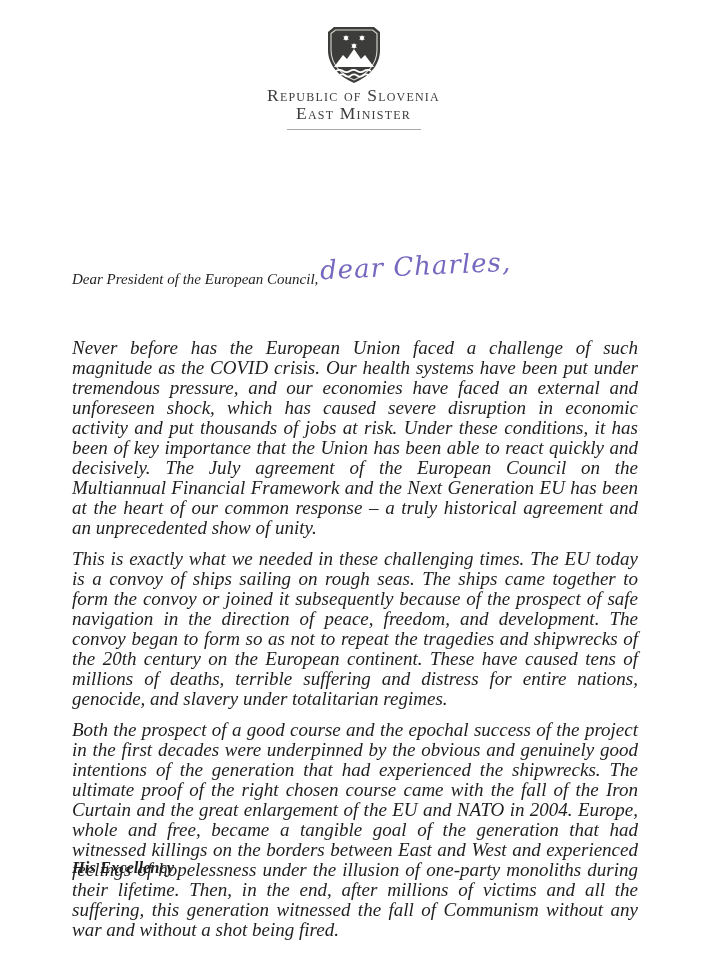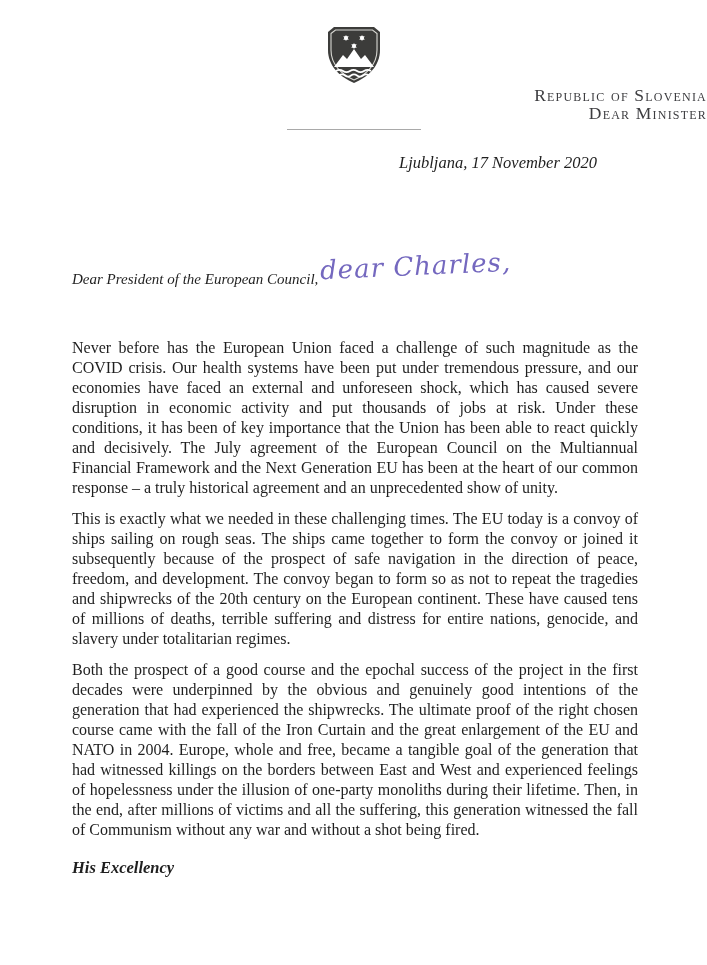--- a/index.html
+++ b/index.html
@@ -7,21 +7,21 @@
     position:relative;
     width:707px; height:965px;
     margin:0 auto;
     background:#ffffff;
     font-family:"Liberation Serif", serif;
     color:var(--ink, #1f1f1f);
     overflow:hidden;
     box-shadow:0 0 4px rgba(0,0,0,.25);
   }
   
-  .header { position:absolute; top:26px; left:0; right:0; text-align:right; }
+  .header { position:absolute; top:26px; left:0; right:0; text-align:center; }
   .emblem { display:block; margin:0 auto 3px; width:60px; height:58px; }
   .org-line {
     font-variant:small-caps;
     letter-spacing:1.2px;
     font-size:17.5px;
     line-height:16px;
     color:#3d3d40;
   }
   .org-line.second { margin-top:2px; }
   .header-rule {
@@ -47,21 +47,22 @@
     color:var(--handwriting-ink, #7468bf);
     transform:rotate(-2.5deg);
     letter-spacing:1px;
     white-space:nowrap;
   }
   
   .body-block { position:absolute; top:338px; left:72px; width:566px; }
   .body-para {
     margin:0 0 11px 0;
     text-align:justify;
-    font-size:16px;
+    font-style:italic;
+    font-size:19px;
     line-height:20px;
   }
   
   .recipient {
     position:absolute; top:858px; left:72px;
     font-style:italic; font-weight:bold;
     font-size:16.5px; line-height:19.5px;
   }
   .recipient div { white-space:nowrap; }
 </style>
@@ -84,25 +85,24 @@
         <polygon points="30,17 27.3,21.8 32.7,21.8"></polygon>
         <polygon points="30,23 27.3,18.2 32.7,18.2"></polygon>
       </g>
 
       <path d="M10,41 L19,29 L23,33 L30,23 L37,33 L41,29 L50,41 Z" fill="#ffffff"></path>
 
       <path d="M12,45 Q15.5,42.6 19,45 T26,45 T33,45 T40,45 T47,45" fill="none" stroke="#ffffff" stroke-width="1.8"></path>
       <path d="M15,49.5 Q18,47.3 21,49.5 T27,49.5 T33,49.5 T39,49.5 T45,49.5" fill="none" stroke="#ffffff" stroke-width="1.8"></path>
     </svg>
     <div class="org-line">Republic of Slovenia</div>
-    <div class="org-line second">Dear Minister</div>
+    <div class="org-line second">East Minister</div>
     <div class="header-rule"></div>
   </div>
 
-  <div class="dateline">Ljubljana, 17 November 2020</div>
 
   <div class="salutation">Dear President of the European Council,</div>
   <div class="handwriting">dear Charles,</div>
 
   <div class="body-block">
     <p class="body-para">Never before has the European Union faced a challenge of such magnitude as the COVID crisis. Our health systems have been put under tremendous pressure, and our economies have faced an external and unforeseen shock, which has caused severe disruption in economic activity and put thousands of jobs at risk. Under these conditions, it has been of key importance that the Union has been able to react quickly and decisively. The July agreement of the European Council on the Multiannual Financial Framework and the Next Generation EU has been at the heart of our common response – a truly historical agreement and an unprecedented show of unity.</p>
     <p class="body-para">This is exactly what we needed in these challenging times. The EU today is a convoy of ships sailing on rough seas. The ships came together to form the convoy or joined it subsequently because of the prospect of safe navigation in the direction of peace, freedom, and development. The convoy began to form so as not to repeat the tragedies and shipwrecks of the 20th century on the European continent. These have caused tens of millions of deaths, terrible suffering and distress for entire nations, genocide, and slavery under totalitarian regimes.</p>
     <p class="body-para">Both the prospect of a good course and the epochal success of the project in the first decades were underpinned by the obvious and genuinely good intentions of the generation that had experienced the shipwrecks. The ultimate proof of the right chosen course came with the fall of the Iron Curtain and the great enlargement of the EU and NATO in 2004. Europe, whole and free, became a tangible goal of the generation that had witnessed killings on the borders between East and West and experienced feelings of hopelessness under the illusion of one-party monoliths during their lifetime. Then, in the end, after millions of victims and all the suffering, this generation witnessed the fall of Communism without any war and without a shot being fired.</p>
   </div>
 

